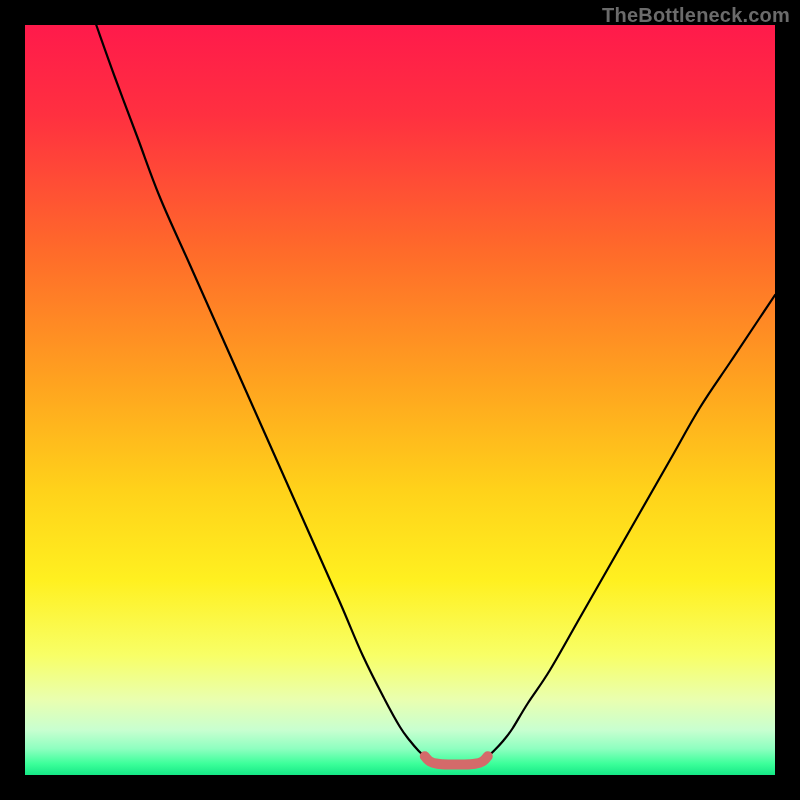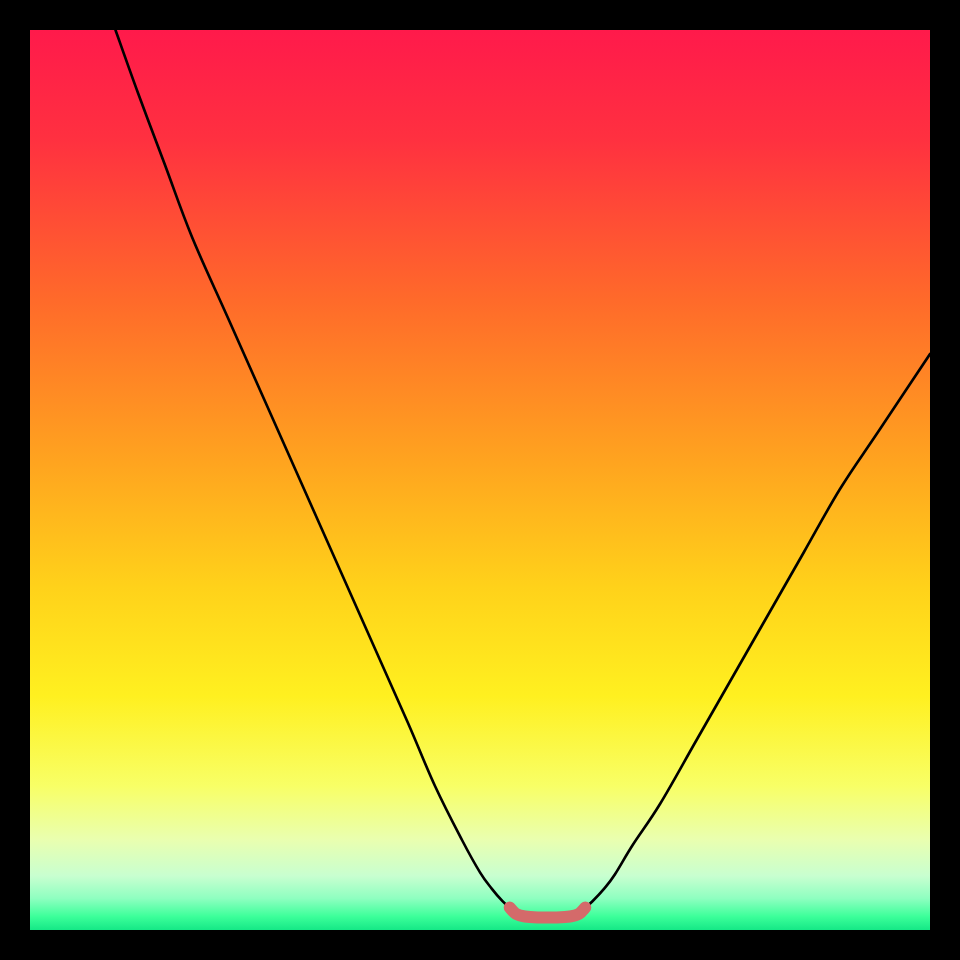--- a/index.html
+++ b/index.html
@@ -71,13 +71,14 @@
           </linearGradient>
       </defs>
       <rect x="0" y="0" width="750" height="750" fill="url(#bg-grad)"></rect>
     </svg>
     <svg class="curves" viewBox="0 0 750 750" preserveAspectRatio="none">
       <path id="series-left" fill="none" stroke="#000000" stroke-width="2.2" stroke-linecap="round" d="M 71.25 0 C 74.625 9.45, 82.575 32.25, 90 52.5 C 97.425 72.75, 104.4 90.9, 112.5 112.5 C 120.6 134.1, 125.55 149.55, 135 172.5 C 144.45 195.45, 154.2 215.69999999999993, 165 239.99999999999994 C 175.8 264.29999999999995, 184.2 283.2, 195 307.5 C 205.8 331.8, 214.2 350.7, 225 375 C 235.8 399.3, 244.20000000000002 418.2, 255.00000000000003 442.5 C 265.8 466.8, 274.2 485.7, 285 510 C 295.8 534.3, 305.55 555.9, 315 577.5 C 324.45 599.1, 329.4 612.45, 337.5 630 C 345.6 647.55, 353.25 662.04, 360 675 C 366.75 687.96, 370.545 694.71, 375 702 C 379.455 709.29, 381.375 711.18, 384.75 715.5 C 388.125 719.82, 391.05 723.165, 393.75 726 C 396.45 728.835, 398.66999999999996 730.305, 399.74999999999994 731.25"></path>
       <path id="series-right" fill="none" stroke="#000000" stroke-width="2.2" stroke-linecap="round" d="M 462.75 731.25 C 463.83 730.305, 465.915 728.835, 468.75 726 C 471.585 723.165, 475.125 719.55, 478.5 715.5 C 481.875 711.45, 483.18 710.115, 487.5 703.5 C 491.82 696.885, 495.75000000000006 689.28, 502.50000000000006 678.75 C 509.25000000000006 668.22, 515.55 660.525, 525 645 C 534.45 629.475, 544.2 611.4, 555 592.5 C 565.8 573.6, 574.2 558.9, 585 540 C 595.8 521.1, 604.2 506.4, 615 487.5 C 625.8 468.6, 634.2 453.9, 645 435 C 655.8 416.1, 664.2 400.05, 675 382.5 C 685.8 364.95, 694.2 353.69999999999993, 705 337.49999999999994 C 715.8 321.29999999999995, 726.9 304.65, 735 292.5 C 743.1 280.35, 747.3 274.05, 750 270"></path>
       <path id="series-floor" fill="none" stroke="#d46a6a" stroke-width="10" stroke-linecap="round" d="M 399.74999999999994 731.25 C 400.69499999999994 732.195, 402.705 735.15, 405 736.5 C 407.295 737.85, 409.12500000000006 738.21, 412.50000000000006 738.75 C 415.87500000000006 739.29, 419.025 739.365, 423.74999999999994 739.5 C 428.4749999999999 739.635, 434.025 739.635, 438.75 739.5 C 443.475 739.365, 446.625 739.29, 450 738.75 C 453.375 738.21, 455.205 737.85, 457.5 736.5 C 459.795 735.15, 461.805 732.195, 462.75 731.25"></path>
     </svg>
   </div>
+  <div class="watermark">TheBottleneck.com</div>
 </div>
 
 </body></html>

